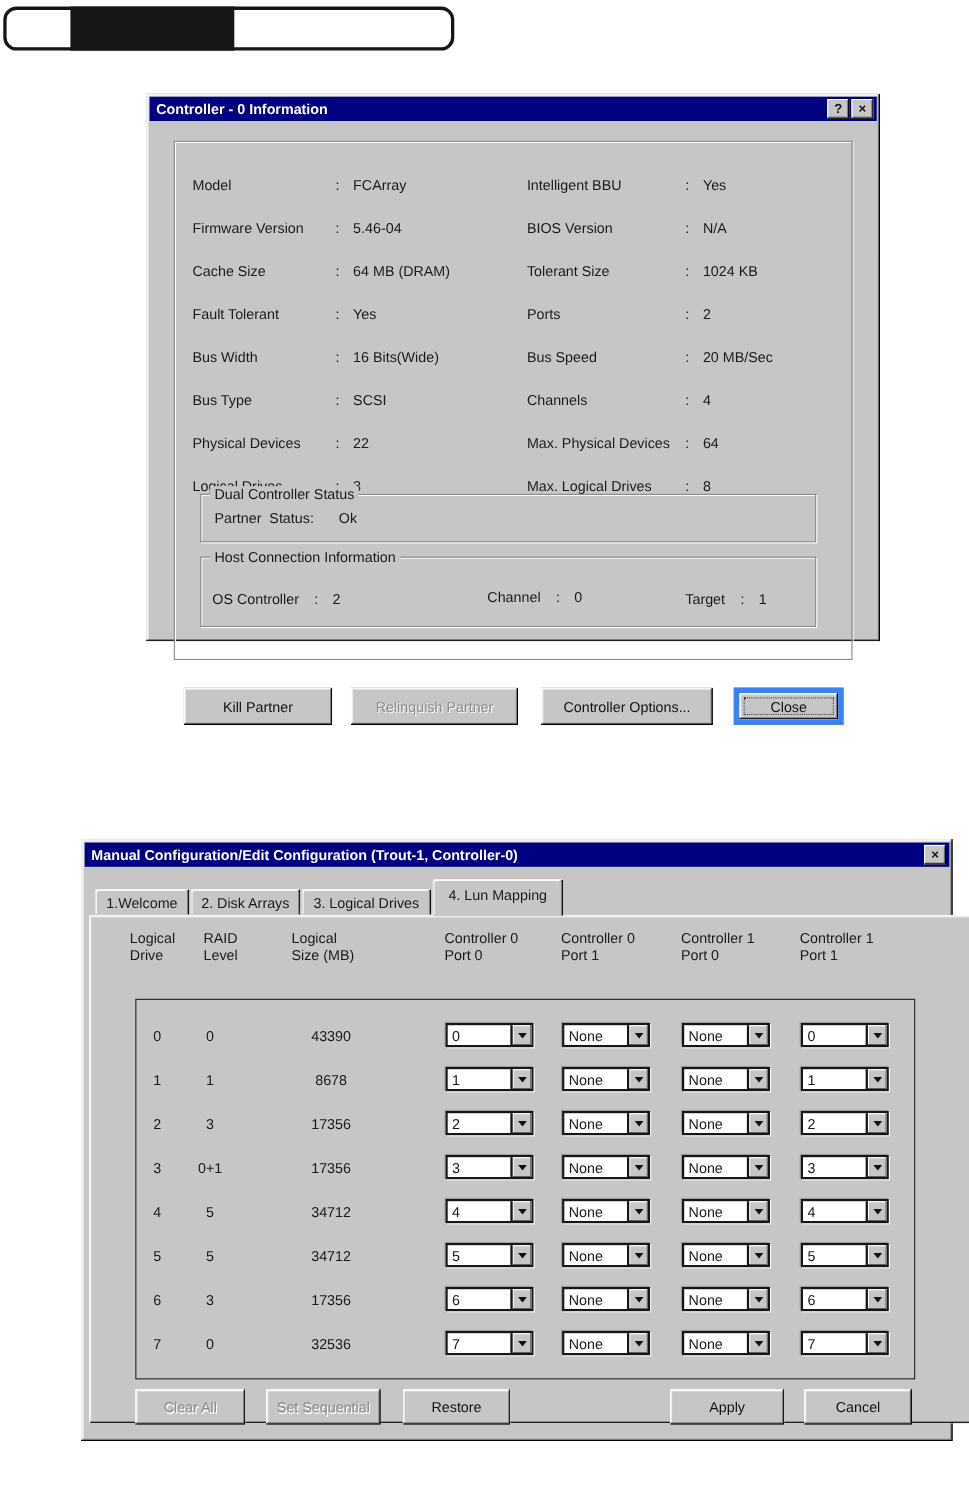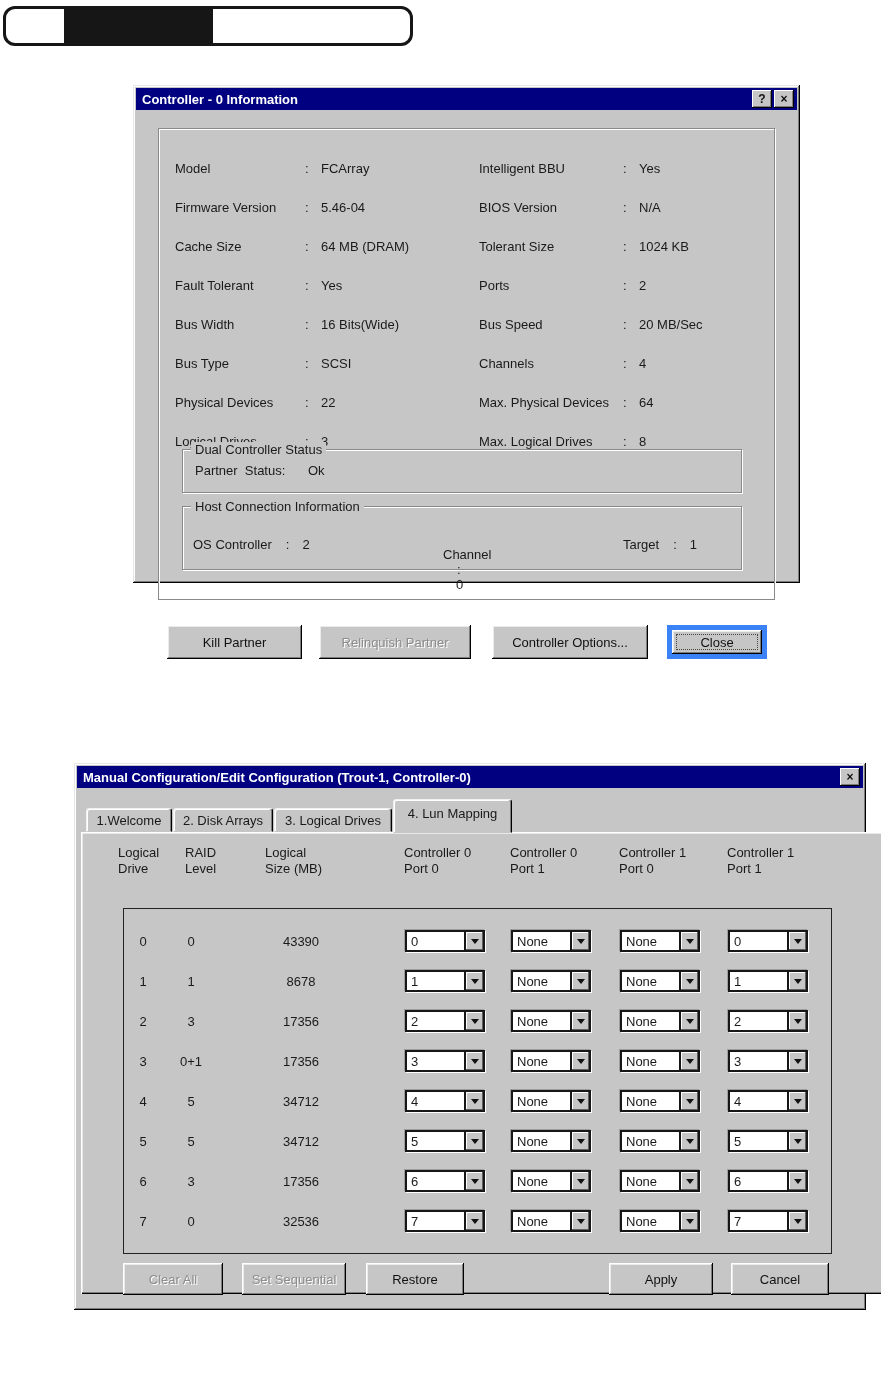--- a/index.html
+++ b/index.html
@@ -137,21 +137,21 @@
         <span class="grp-label">Dual Controller Status</span>
         <span class="abs pre" style="left:12px; top:13px;">Partner  Status:</span>
         <span class="abs" style="left:125px; top:13px;">Ok</span>
       </div>
 
       <div class="etched" style="left:23px; top:377px; width:560px; height:64px;">
         <span class="grp-label">Host Connection Information</span>
         <span class="field" style="left:10px; top:30px;">
           <span>OS Controller</span><span style="margin-left:14px;">:</span><span style="margin-left:13px;">2</span>
         </span>
-        <span class="field" style="left:260px; top:40px;flex-direction:column;">
+        <span class="field" style="left:260px; top:28px;">
           <span>Channel</span><span style="margin-left:14px;">:</span><span style="margin-left:13px;">0</span>
         </span>
         <span class="field" style="left:440px; top:30px;">
           <span>Target</span><span style="margin-left:14px;">:</span><span style="margin-left:13px;">1</span>
         </span>
       </div>
     </div>
 
     <div class="btn" style="left:34px; top:540px; width:135px; height:34px;">
         <span>Kill Partner</span>

